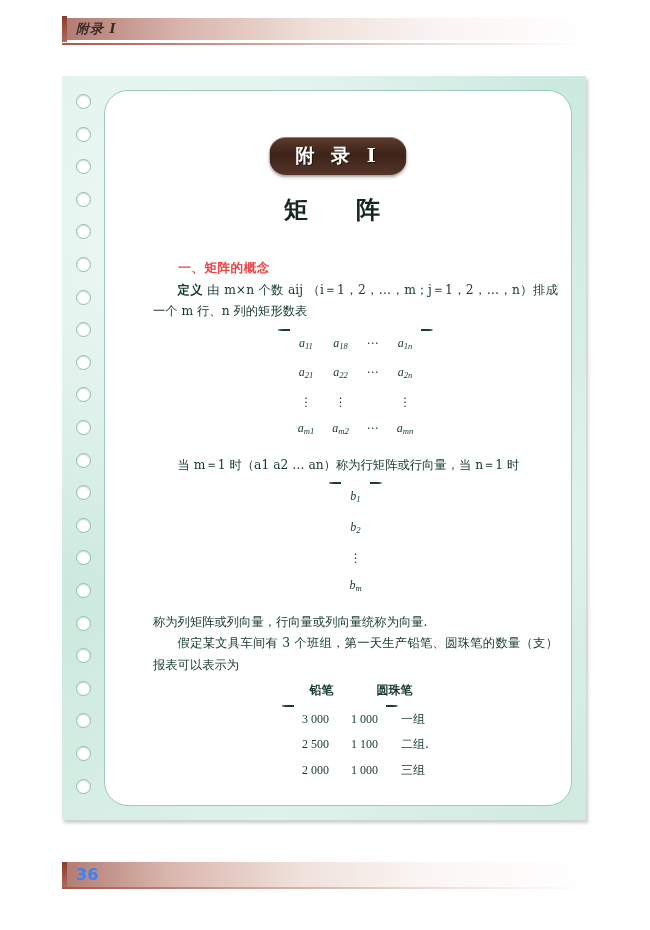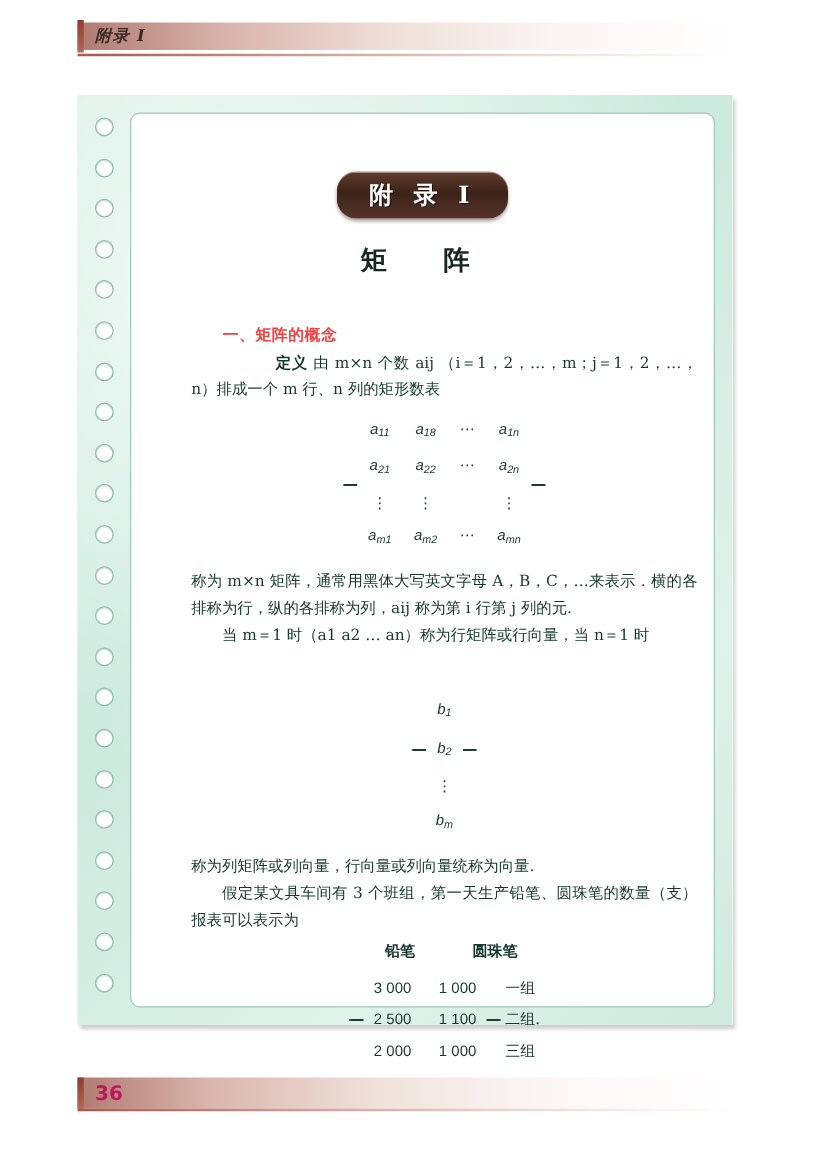--- a/index.html
+++ b/index.html
@@ -70,21 +70,21 @@
     box-shadow: 2px 3px 3px rgba(90,90,90,.30);
   }
   .binder-inner {
     position: absolute;
     left: 42px;
     top: 14px;
     right: 14px;
     bottom: 14px;
     background: #ffffff;
     border: 1px solid #9fc8ba;
-    border-radius: 8px;
+    border-radius: 24px;
   }
   .holes {
     position: absolute;
     left: 0; top: 0;
     width: 42px;
     height: 100%;
   }
   .hole {
     position: absolute;
     left: 14px;
@@ -125,21 +125,21 @@
   }
 
   .doc-title {
     position: absolute;
     top: 103px;
     left: 0;
     width: 100%;
     text-align: center;
     font-family: "DejaVu Serif", "Liberation Serif", serif;
     font-weight: bold;
-    font-size: 21px;
+    font-size: 24px;
     letter-spacing: 12px;
     color: #17261f;
   }
 
   .body-col {
     position: absolute;
     left: 48px;
     top: 152px;
     width: 405px;
     font-family: "DejaVu Serif", "Liberation Serif", serif;
@@ -154,50 +154,50 @@
 
   .sec-heading {
     margin-top: 14px;
     text-indent: 2em;
     font-weight: bold;
     font-size: 12.6px;
     color: #ef4444;
     letter-spacing: .5px;
   }
 
-  .defn-label { font-weight: bold; margin-left: 43px; }
+  .defn-label { font-weight: bold; }
   .sub { font-size: .72em; vertical-align: -.25em; font-style: italic; }
 
   
   .matrix-wrap {
     display: flex;
     justify-content: center;
     margin: 6px 0 8px 0;
   }
   .matrix {
     display: inline-flex;
-    align-items: center;
-    font-family: Liberation Sans, sans-serif;
+    align-items: flex-start;
+    font-family: Liberation Serif, serif;
   }
   .paren {
     width: 11px;
     border: 1.3px solid #1d3c33;
     border-radius: 50% / 48%;
   }
   .paren.left  { border-right: none;  border-top-right-radius: 0; border-bottom-right-radius: 0; margin-right: 2px; }
   .paren.right { border-left: none;   border-top-left-radius: 0;  border-bottom-left-radius: 0;  margin-left: 2px; }
   .m-grid {
     display: grid;
     gap: 5px 18px;
     padding: 4px 6px;
     font-size: 12px;
     text-align: center;
   }
   .m-grid.cols4 { grid-template-columns: repeat(4, auto); }
-  .m-grid.cols1 { grid-template-columns: auto; gap: 6px 0; margin-top: 28px; }
+  .m-grid.cols1 { grid-template-columns: auto; gap: 6px 0; }
   .m-grid.cols2 { grid-template-columns: repeat(2, auto); gap: 4px 22px; }
   .m-cell { white-space: nowrap; font-style: italic; }
   .m-cell.vd { font-style: normal; letter-spacing: 0; }
   .m-cell.num { font-style: normal; }
 
   .table-block {
     display: flex;
     justify-content: center;
     margin: 4px 0 6px 0;
   }
@@ -243,21 +243,21 @@
     height: 25px;
     background: linear-gradient(to bottom, #8d3b30, #b2685a);
   }
   .ft-num {
     position: absolute;
     left: 14px;
     top: 3px;
     font-family: "DejaVu Sans", "Liberation Sans", sans-serif;
     font-weight: bold;
     font-size: 16px;
-    color: #be185d;
+    color: #3b82f6;
   }
   .ft-rule {
     position: absolute;
     left: 0;
     top: 25px;
     width: 100%;
     height: 2px;
     background: linear-gradient(to right, #a9564a 0%, #cf9f94 35%, #eddcd7 70%, #ffffff 100%);
   }
 </style>
@@ -336,21 +336,20 @@
 
               <span class="m-cell">a<span class="sub">m1</span></span>
               <span class="m-cell">a<span class="sub">m2</span></span>
               <span class="m-cell vd">⋯</span>
               <span class="m-cell">a<span class="sub">mn</span></span>
             </div>
             <div class="paren right"></div>
           </div>
         </div>
 
-        <p class="para flush">称为 m×n 矩阵，通常用黑体大写英文字母 A，B，C，…来表示．横的各排称为行，纵的各排称为列，aij 称为第 i 行第 j 列的元.</p>
         <p class="para">当 m＝1 时（a1 a2 … an）称为行矩阵或行向量，当 n＝1 时</p>
 
         <div class="matrix-wrap">
           <div class="matrix">
             <div class="paren left"></div>
             <div class="m-grid cols1">
               <span class="m-cell">b<span class="sub">1</span></span>
               <span class="m-cell">b<span class="sub">2</span></span>
               <span class="m-cell vd">⋮</span>
               <span class="m-cell">b<span class="sub">m</span></span>

